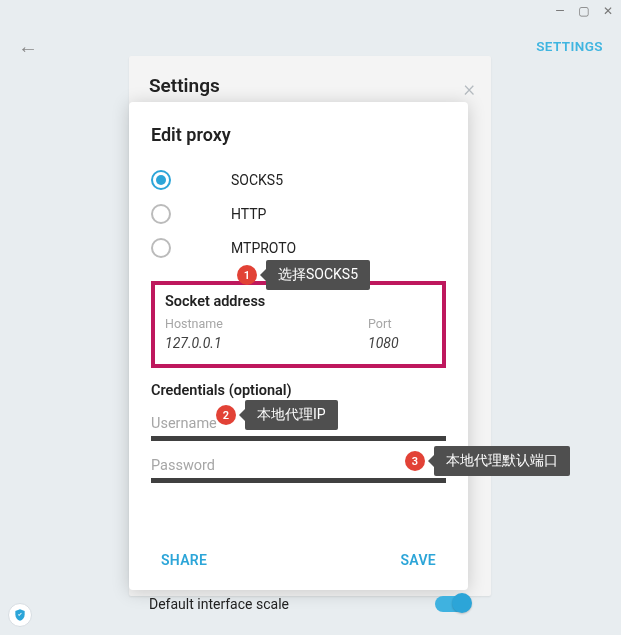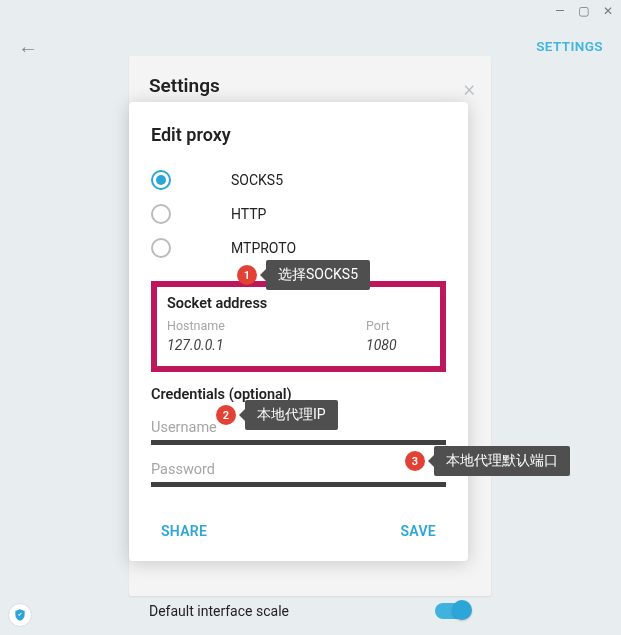--- a/index.html
+++ b/index.html
@@ -19,43 +19,43 @@
 .modal { position: absolute; left: 129px; top: 102px; width: 339px; background: #fff; border-radius: 4px; box-shadow: 0 2px 18px rgba(0,0,0,0.18); padding: 22px 22px 14px 22px; }
 .modal-title { font-weight: 600; font-size: 18px; color: #222; margin-bottom: 18px; }
 
 .radio-group { margin-bottom: 16px; }
 .radio-row { display: flex; align-items: center; height: 34px; cursor: pointer; gap: 48px; }
 .radio-outer { width: 20px; height: 20px; border-radius: 50%; border: 2px solid #bbb; display: flex; align-items: center; justify-content: center; margin-right: 12px; }
 .radio-outer.selected { border-color: #2ca5d8; }
 .radio-inner { width: 10px; height: 10px; border-radius: 50%; background: #2ca5d8; }
 .radio-label { font-size: 14px; color: #222; }
 
-.socket-box { border: 6px solid #be185d; padding: 8px 10px 12px 10px; margin-bottom: 14px; position: relative; }
+.socket-box { border: 4px solid #be185d; padding: 8px 10px 12px 10px; margin-bottom: 14px; position: relative; }
 .section-title { font-weight: 600; font-size: 14.5px; color: #222; margin-bottom: 6px; }
 .field-row { display: flex; gap: 20px; }
 .field { flex: 1; }
 .field.narrow { flex: 0 0 64px; }
 .field-label { font-size: 12.5px; color: #a6a6a6; margin-bottom: 2px; display: block; }
 .field-value { font-size: 14px; color: #404040; border: none; outline: none; width: 100%; background: transparent; font-style: italic; }
 
 .credentials { margin-top: 6px; }
 .cred-input-wrap { border-bottom: 5px solid #404040; margin-top: 14px; padding-bottom: 4px; }
 .cred-input { border: none; outline: none; width: 100%; font-size: 14.5px; color: #222; background: transparent; }
 .cred-input::placeholder { color: #a6a6a6; }
 
 .modal-footer { display: flex; margin-top: 28px; align-items: center; }
-.btn { font-weight: 600; font-size: 14px; color: #2ca5d8; cursor: pointer; padding: 8px 10px; letter-spacing: 0.3px; }
+.btn { font-weight: 600; font-size: 14px; color: #2ca5d8; cursor: pointer; padding: 8px 10px; letter-spacing: 0.3px; margin-top: 33px; }
 .footer-spacer { flex: 1; }
 
 .close-x { position: absolute; top: 76px; right: 146px; color: #b5bbc0; font-size: 22px; cursor: pointer; font-weight: 300; }
 
 .shield-badge { position: absolute; left: 8px; bottom: 8px; width: 24px; height: 24px; border-radius: 50%; border: 1px solid #d7dde2; display: flex; align-items: center; justify-content: center; background: #fff; }
 .shield-badge svg { width: 14px; height: 14px; }
 
-.bottom-row { position: absolute; left: 129px; top: 596px; width: 362px; padding: 7px 20px; display: flex; align-items: center; }
+.bottom-row { position: absolute; left: 129px; top: 596px; width: 362px; padding: 0 20px; display: flex; align-items: center; }
 .bottom-label { font-size: 14px; color: #222; flex: 1; }
 .toggle { width: 36px; height: 16px; background: #3fb2e0; border-radius: 10px; position: relative; cursor: pointer; }
 .toggle::after { content: ""; position: absolute; right: -1px; top: -3px; width: 20px; height: 20px; background: #2ca5d8; border-radius: 50%; box-shadow: 0 1px 2px rgba(0,0,0,0.2); }
 
 .annot-badge { position: absolute; width: 20px; height: 20px; background: #e24236; border-radius: 50%; color: #fff; font-size: 11px; font-weight: 600; display: flex; align-items: center; justify-content: center; z-index: 50; }
 .annot-tip { position: absolute; background: #4f4f4f; color: #fff; font-size: 14px; padding: 6px 12px; border-radius: 2px; white-space: nowrap; z-index: 49; }
 .annot-tip::before { content: ""; position: absolute; left: -6px; top: 50%; margin-top: -6px; border: 6px solid transparent; border-right-color: #4f4f4f; border-left: none; }
 </style>
 </head>
 <body>

